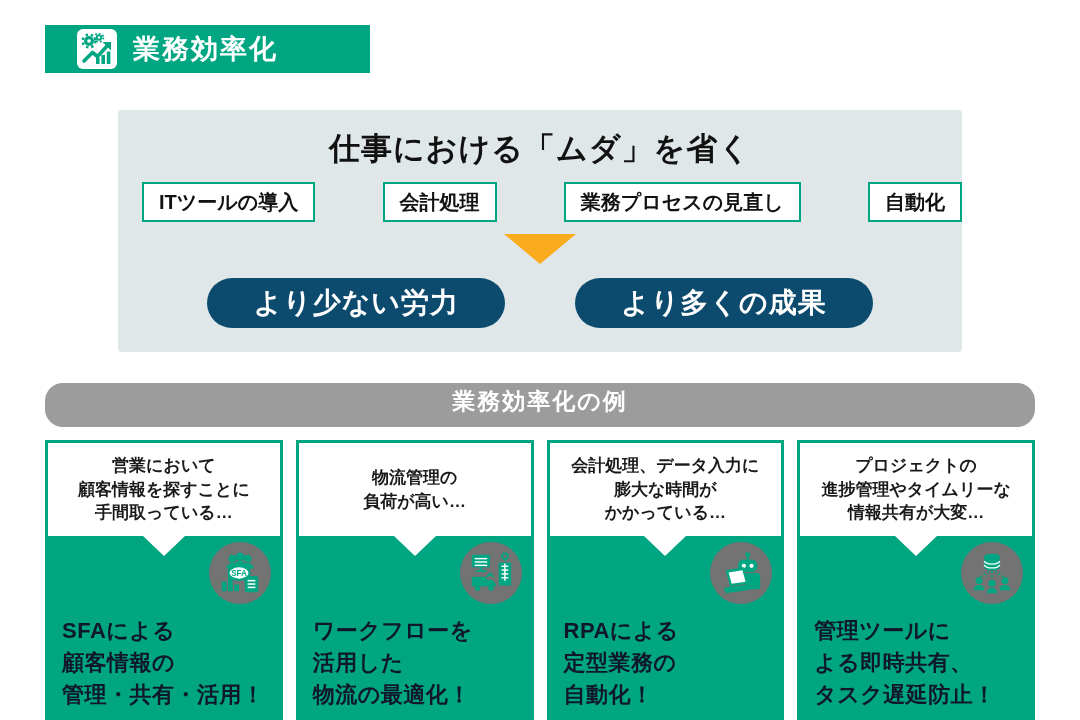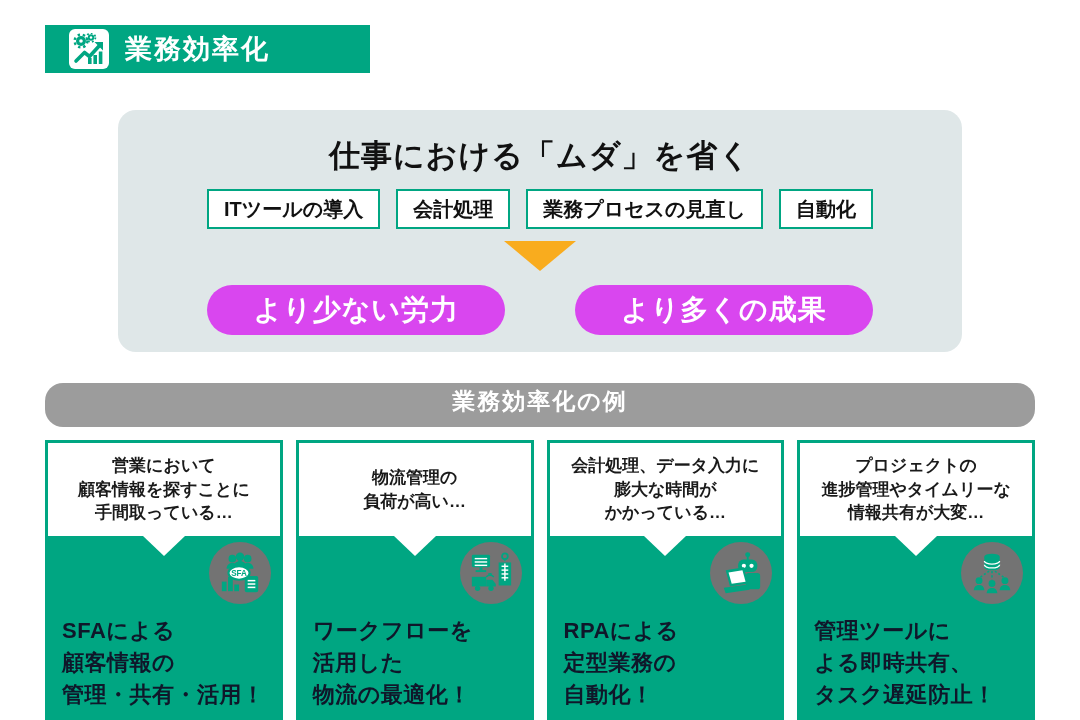--- a/index.html
+++ b/index.html
@@ -3,42 +3,42 @@
 <meta charset="utf-8">
 <style>
   html,body{margin:0;padding:0;background:#fff;}
   .canvas{
     position:relative;width:1080px;height:720px;background:#fff;overflow:hidden;
     font-family:"Liberation Sans","DejaVu Sans",sans-serif;
   }
   
   .badge{
     position:absolute;left:45px;top:25px;width:325px;height:48px;
-    background:#00A682;display:flex;align-items:center;gap:16px;padding-left:24px;box-sizing:border-box;
+    background:#00A682;display:flex;align-items:center;gap:16px;padding-left:32px;box-sizing:border-box;
   }
   .badge-icon{width:40px;height:40px;background:#fff;border-radius:6px;display:flex;align-items:center;justify-content:center;flex:0 0 auto;}
   .badge-label{color:#fff;font-size:27px;font-weight:bold;letter-spacing:2px;}
   
   .panel{
-    position:absolute;left:118px;top:110px;width:844px;height:242px;background:#DFE7E8;border-radius:18px;
-    box-sizing:border-box;padding-top:25px;
+    position:absolute;left:118px;top:110px;width:844px;height:242px;background:#DFE7E8;border-radius:4px;
+    box-sizing:border-box;padding-top:18px;
   }
   .panel-title{text-align:center;font-size:31px;font-weight:bold;color:#111;letter-spacing:1px;height:42px;line-height:42px;}
-  .methods{display:flex;justify-content:center;gap:16px;margin-top:12px;}
+  .methods{display:flex;justify-content:space-between;gap:16px;margin-top:12px;margin-left:24px;}
   .method{
     background:#fff;border:2px solid #00A682;color:#111;font-size:20px;font-weight:bold;
     padding:4px 15px;line-height:28px;white-space:nowrap;
   }
   .triangle{
     width:0;height:0;margin:12px auto 0;
     border-left:36px solid transparent;border-right:36px solid transparent;border-top:30px solid #F9AC1E;
   }
   .pills{display:flex;justify-content:center;gap:70px;margin-top:14px;}
   .pill{
-    background:#d946ef;color:#fff;font-size:28px;font-weight:bold;letter-spacing:1px;
+    background:#0c4a6e;color:#fff;font-size:28px;font-weight:bold;letter-spacing:1px;
     height:50px;line-height:50px;padding:0 46px;border-radius:26px;white-space:nowrap;
   }
   
   .section-bar{
     position:absolute;left:45px;top:383px;width:990px;height:44px;background:#9C9C9C;border-radius:18px;
     color:#fff;font-size:23px;font-weight:bold;text-align:center;line-height:36px;letter-spacing:2px;
   }
   
   .cards{position:absolute;left:45px;top:440px;width:990px;height:286px;display:flex;gap:13px;}
   .card{

